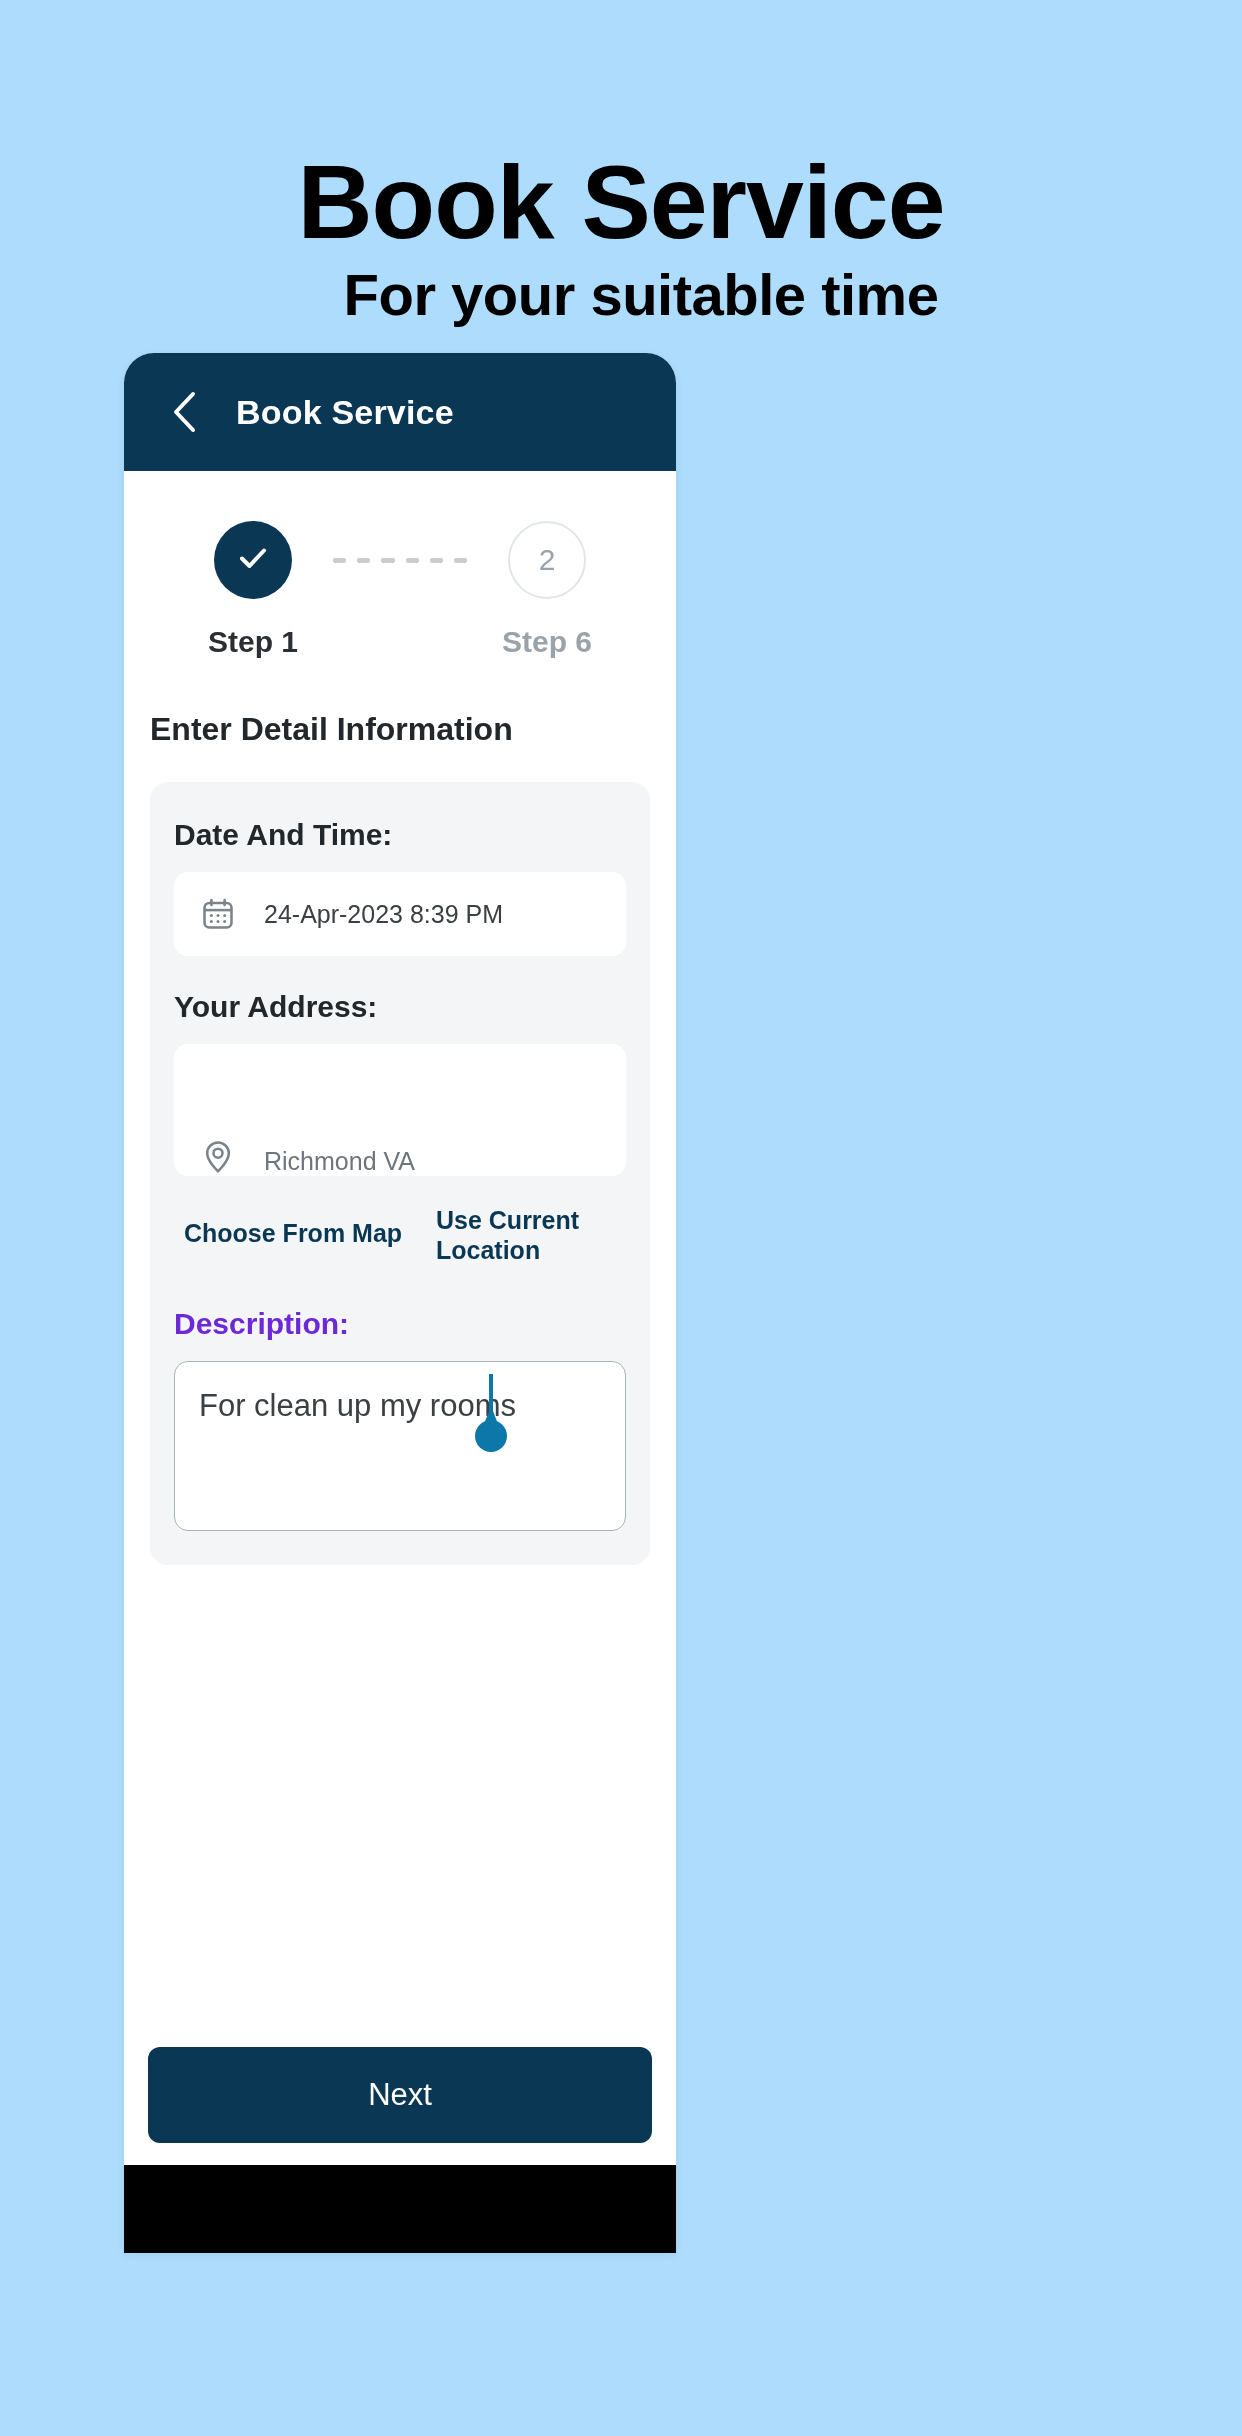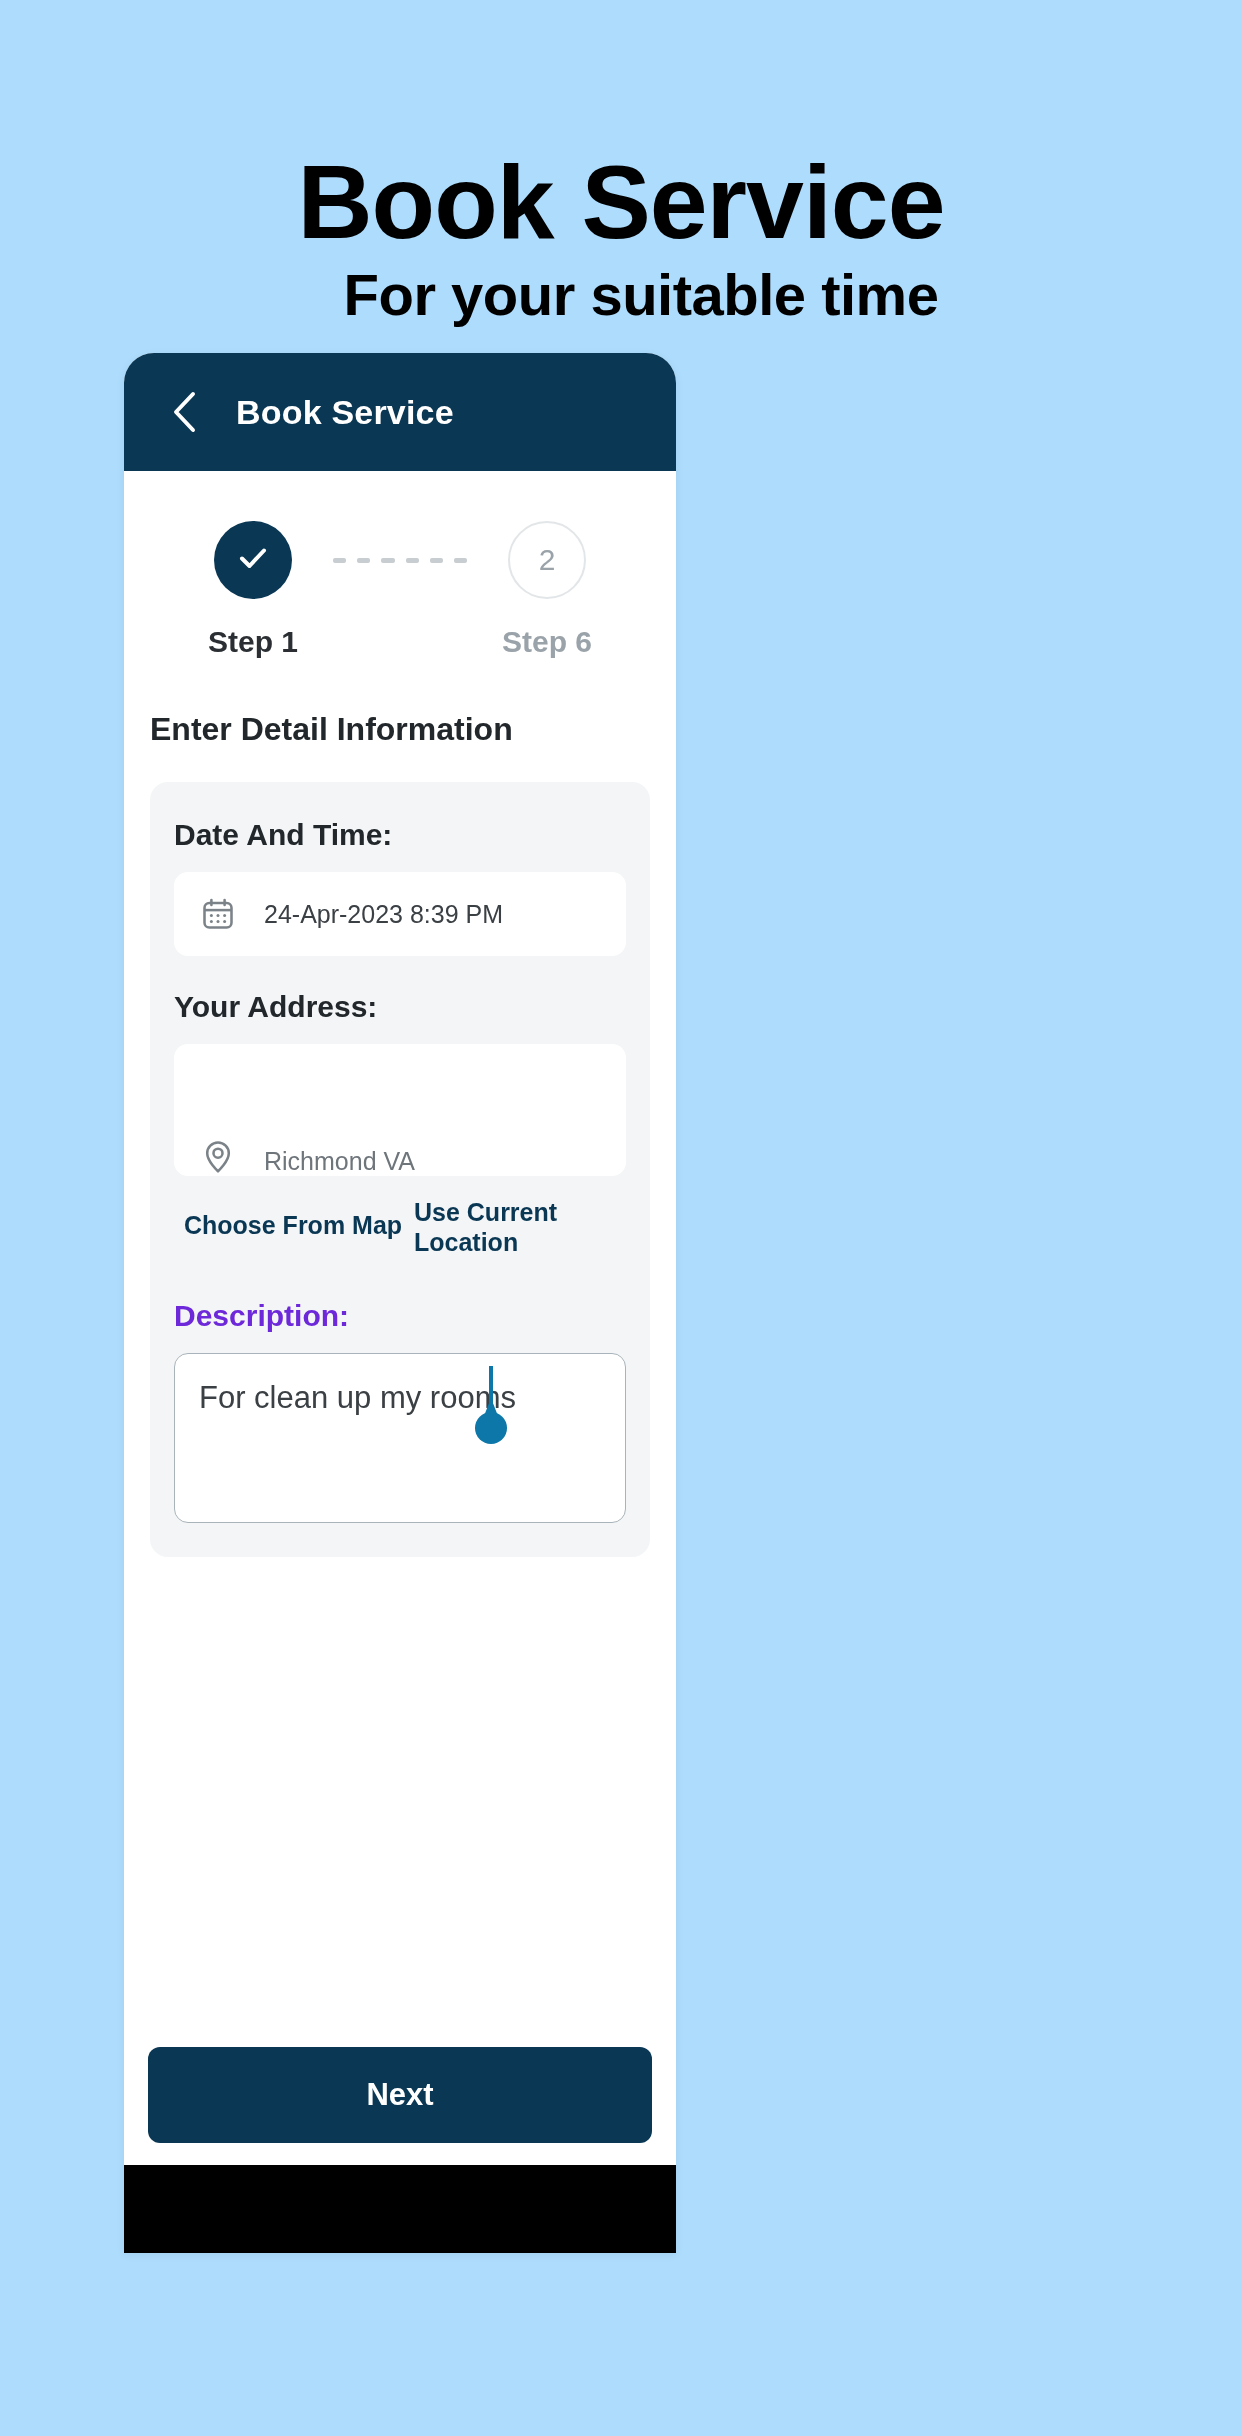--- a/index.html
+++ b/index.html
@@ -165,22 +165,23 @@
     margin-left:26px;
     font-size:25px;
     color:#3B4045;
     white-space:nowrap;
   }
   .input-text.placeholder { color:#6E757B; }
 
   
   .link-row {
     display:flex;
-    margin-top:22px;
+    margin-top:30px;
     padding:0 10px;
+    gap:22px;
   }
   .link {
     font-size:25px;
     font-weight:bold;
     color:#0A3754;
     line-height:1.18;
     cursor:pointer;
   }
   .link.map { padding-top:13px; width:230px; }
   .link.current { width:160px; }
@@ -236,21 +237,21 @@
     background:#0A3754;
     border-radius:12px;
     display:flex;
     align-items:center;
     justify-content:center;
     cursor:pointer;
   }
   .next-btn span {
     color:#ffffff;
     font-size:31px;
-    font-weight:bold;
+    font-weight:normal;
   }
 
   
   .bottom-bar {
     position:absolute;
     left:0; bottom:0;
     width:552px; height:88px;
     background:#000000;
   }
 </style>

